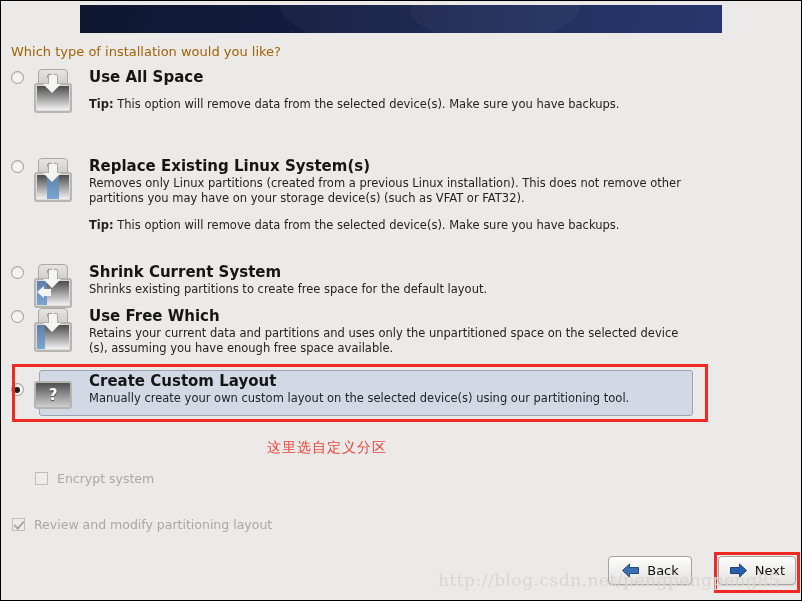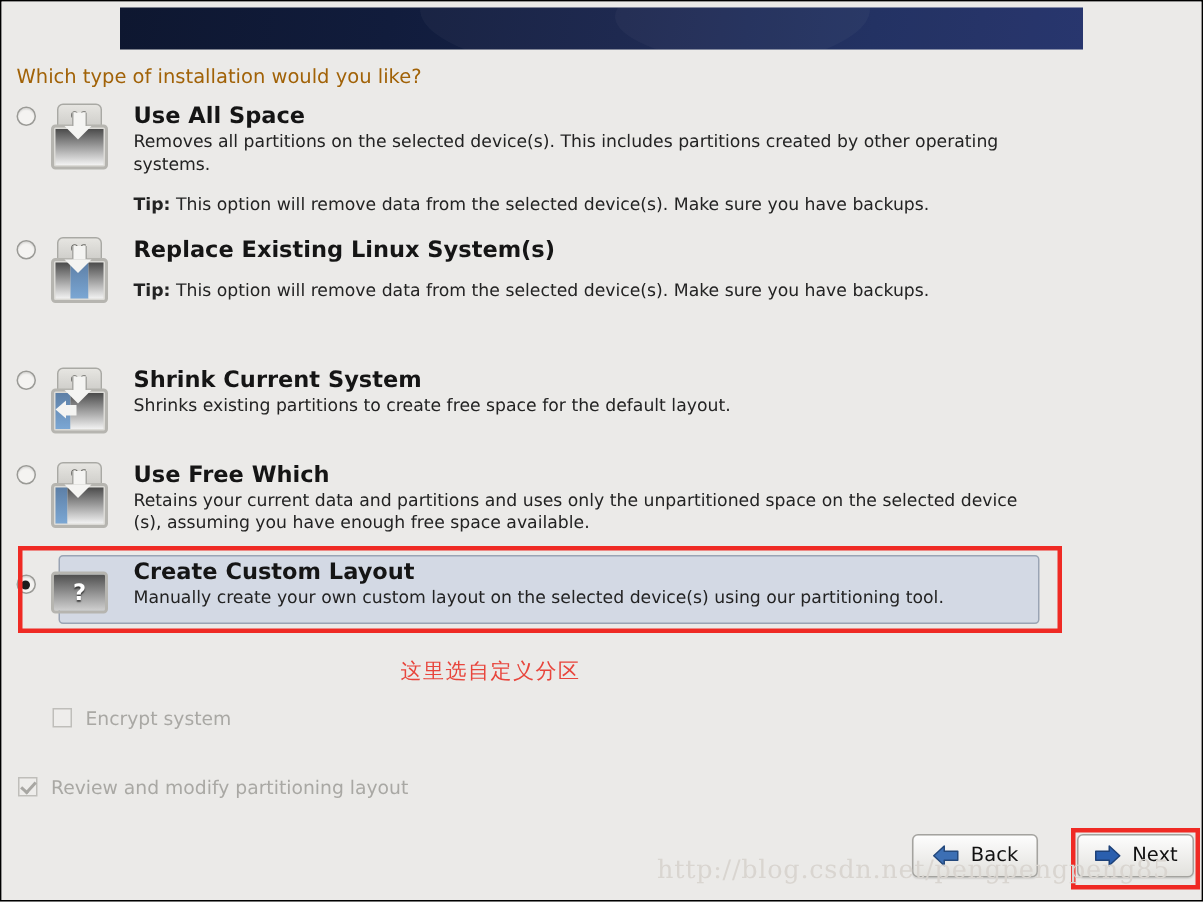--- a/index.html
+++ b/index.html
@@ -365,21 +365,20 @@
           <div class="seg gray" style="width:100%"></div>
         </div>
       </div>
       <div class="arrow-down">
         <div class="stem"></div>
           <div class="head"></div>
       </div>
     </div>
     <div class="text-col">
       <div class="opt-title">Use All Space</div>
-      <p class="opt-desc">Removes all partitions on the selected device(s).  This includes partitions created by other operating systems.</p>
       <p class="opt-tip"><b>Tip:</b> <span>This option will remove data from the selected device(s).  Make sure you have backups.</span></p>
     </div>
   </div>
 
   <div class="option" style="top:157px;">
     <div class="radio-wrap">
       <div class="radio"></div>
     </div>
     <div class="icon-col">
       <div class="os-tab">OS</div>
@@ -390,25 +389,26 @@
           <div class="seg gray" style="width:32%"></div>
         </div>
       </div>
       <div class="arrow-down">
         <div class="stem"></div>
           <div class="head"></div>
       </div>
     </div>
     <div class="text-col">
       <div class="opt-title">Replace Existing Linux System(s)</div>
+      <p class="opt-desc">Removes only Linux partitions (created from a previous Linux installation).  This does not remove other partitions you may have on your storage device(s) (such as VFAT or FAT32).</p>
       <p class="opt-tip"><b>Tip:</b> <span>This option will remove data from the selected device(s).  Make sure you have backups.</span></p>
     </div>
   </div>
 
-  <div class="option" style="top:244px;">
+  <div class="option" style="top:263px;">
     <div class="radio-wrap">
       <div class="radio"></div>
     </div>
     <div class="icon-col">
       <div class="os-tab">OS</div>
       <div class="disk">
         <div class="disk-inner">
           <div class="seg blue" style="width:30%"></div>
           <div class="seg gray" style="width:70%"></div>
         </div>

